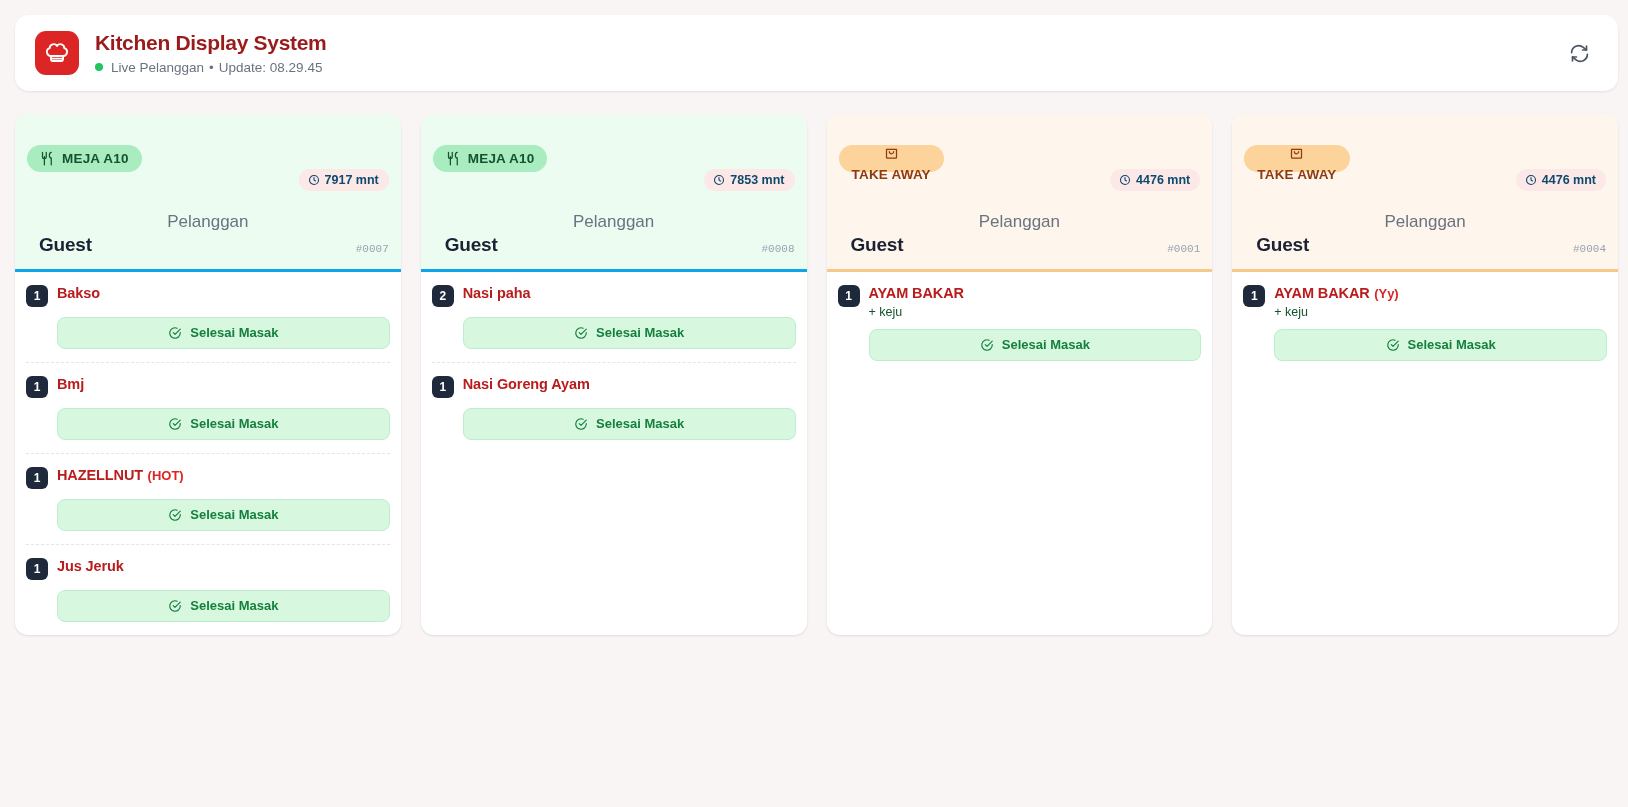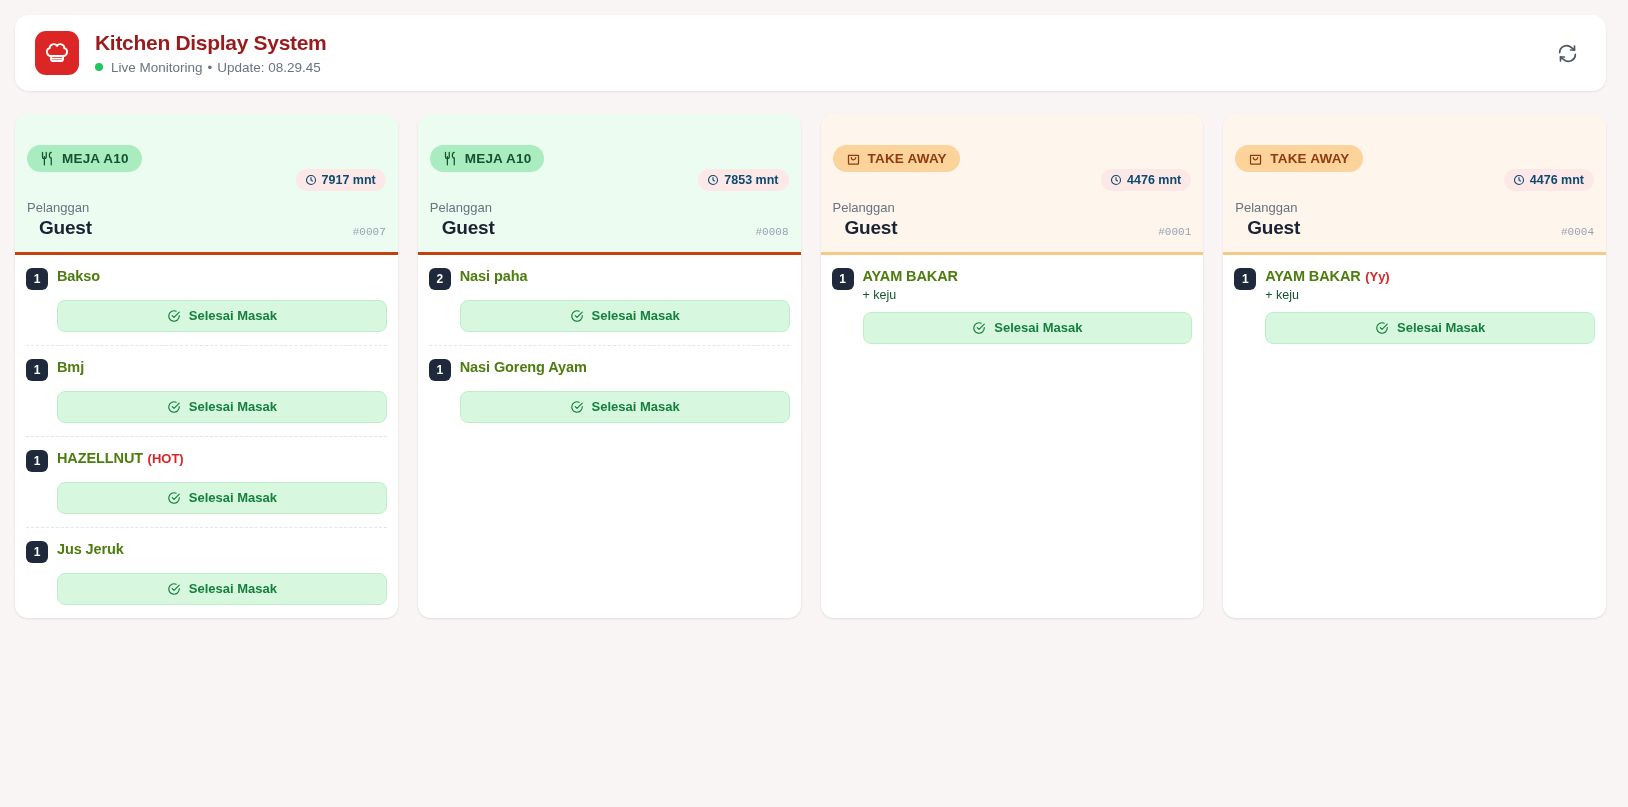--- a/index.html
+++ b/index.html
@@ -3,21 +3,21 @@
 <meta charset="utf-8">
 <style>
   * { box-sizing: border-box; margin: 0; padding: 0; }
   html, body {
     width: 1628px;
     height: 807px;
     background: #f9f5f5;
     font-family: "Liberation Sans", sans-serif;
     -webkit-font-smoothing: antialiased;
   }
-  .page { width: 1628px; height: 619px; padding: 15px 22px 0 15px; }
+  .page { width: 1628px; height: 619px; padding: 15px 10px 0 15px; }
 
   
   .header {
     background: #ffffff;
     border-radius: 14px;
     height: 76px;
     display: flex;
     align-items: center;
     padding: 0 22px 0 20px;
     box-shadow: 0 1px 3px rgba(0,0,0,0.06), 0 1px 2px rgba(0,0,0,0.03);
@@ -70,48 +70,48 @@
     border-radius: 13px;
     overflow: hidden;
     min-height: 479px;
     display: flex;
     flex-direction: column;
     box-shadow: 0 1px 3px rgba(0,0,0,0.07), 0 1px 2px rgba(0,0,0,0.04);
   }
   .card-head {
     padding: 11px 12px 12px 12px;
   }
-  .card.dinein .card-head { background: #edfcf1; border-bottom: 3px solid #c2410c; }
+  .card.dinein .card-head { background: #edfcf1; border-bottom: 3px solid #0ea5e9; }
   .card.takeaway .card-head { background: #fef6ec; border-bottom: 3px solid #f6c98a; }
 
   .head-top { display: flex; align-items: center; }
   .type-badge {
     display: inline-flex; align-items: center;
     gap: 7px;
     height: 27px;
     padding: 0 13px;
     border-radius: 999px;
     font-size: 13.5px;
     font-weight: bold;
     letter-spacing: 0.2px;
   }
   .card.dinein .type-badge { background: #a9ecbf; color: #14532d; }
-  .card.takeaway .type-badge { background: #fbd39b; color: #8f3a10; }
+  .card.takeaway .type-badge { background: #fbd39b; color: #8f3a10; flex-direction: column; }
   .time-badge {
     margin-left: auto;
     display: inline-flex; align-items: center; gap: 5px;
     background: #fde8e8;
     color: #0c4a6e;
     font-size: 12.5px;
     font-weight: bold;
     border-radius: 999px;
     padding: 4px 10px 4px 9px;
     margin-top: 44px;
   }
-  .cust-label { font-size: 13px; color: #6b7280; margin-top: 9px; }
+  .cust-label { font-size: 17px; color: #6b7280; margin-top: 21px; text-align: center; }
   .cust-row { display: flex; align-items: flex-end; margin-top: 1px; }
   .cust-name {
     font-size: 19px; font-weight: bold; color: #1a2234;
     letter-spacing: -0.2px; line-height: 1.25; margin-left: 12px;
   }
   .order-no {
     margin-left: auto;
     font-family: Liberation Mono, monospace;
     font-size: 11px;
     color: #9aa2b1;
@@ -129,21 +129,21 @@
     color: #ffffff;
     border-radius: 6px;
     font-size: 12px;
     font-weight: bold;
     display: flex; align-items: center; justify-content: center;
     flex: 0 0 auto;
     margin-top: 1px;
   }
   .item-texts { margin-left: 9px; }
   .item-name {
-    font-size: 14.5px; font-weight: bold; color: #4d7c0f;
+    font-size: 14.5px; font-weight: bold; color: #b91c1c;
     letter-spacing: -0.1px;
     margin-top: 28px;
   }
   .variant { color: #dc2626; font-size: 13px; font-weight: bold; }
   .item-note { font-size: 12.5px; color: #14532d; margin-top: 3px; }
   .done-btn {
     display: flex; align-items: center; justify-content: center;
     gap: 8px;
     margin: 10px 0 0 31px;
     height: 32px;
@@ -169,21 +169,21 @@
       <svg width="24" height="24" viewBox="0 0 24 24" fill="none" stroke="#ffffff" stroke-width="1.9" stroke-linecap="round" stroke-linejoin="round">
         <path d="M6 15a4 4 0 0 1-1.3-7.8 4 4 0 0 1 7.3-2.3 4 4 0 0 1 7.3 2.3A4 4 0 0 1 18 15z"></path>
         <path d="M6 15v3.6a1.4 1.4 0 0 0 1.4 1.4h9.2a1.4 1.4 0 0 0 1.4-1.4V15"></path>
         <path d="M6 17.6h12"></path>
       </svg>
     </div>
     <div class="header-texts">
       <div class="app-title">Kitchen Display System</div>
       <div class="subline">
         <span class="live-dot"></span>
-        <span>Live Monitoring</span>
+        <span>Live Pelanggan</span>
         <span class="subline-sep">•</span>
         <span>Update: 08.29.45</span>
       </div>
     </div>
     <div class="header-spacer"></div>
     <button class="refresh-btn">
       <span>
         <svg width="21" height="21" viewBox="0 0 24 24" fill="none" stroke="currentColor" stroke-width="1.9" stroke-linecap="round" stroke-linejoin="round">
           <path d="M3 11a8 8 0 0 1 13.3-5.9L20 8"></path>
           <path d="M20 3.5V8h-4.5"></path>

